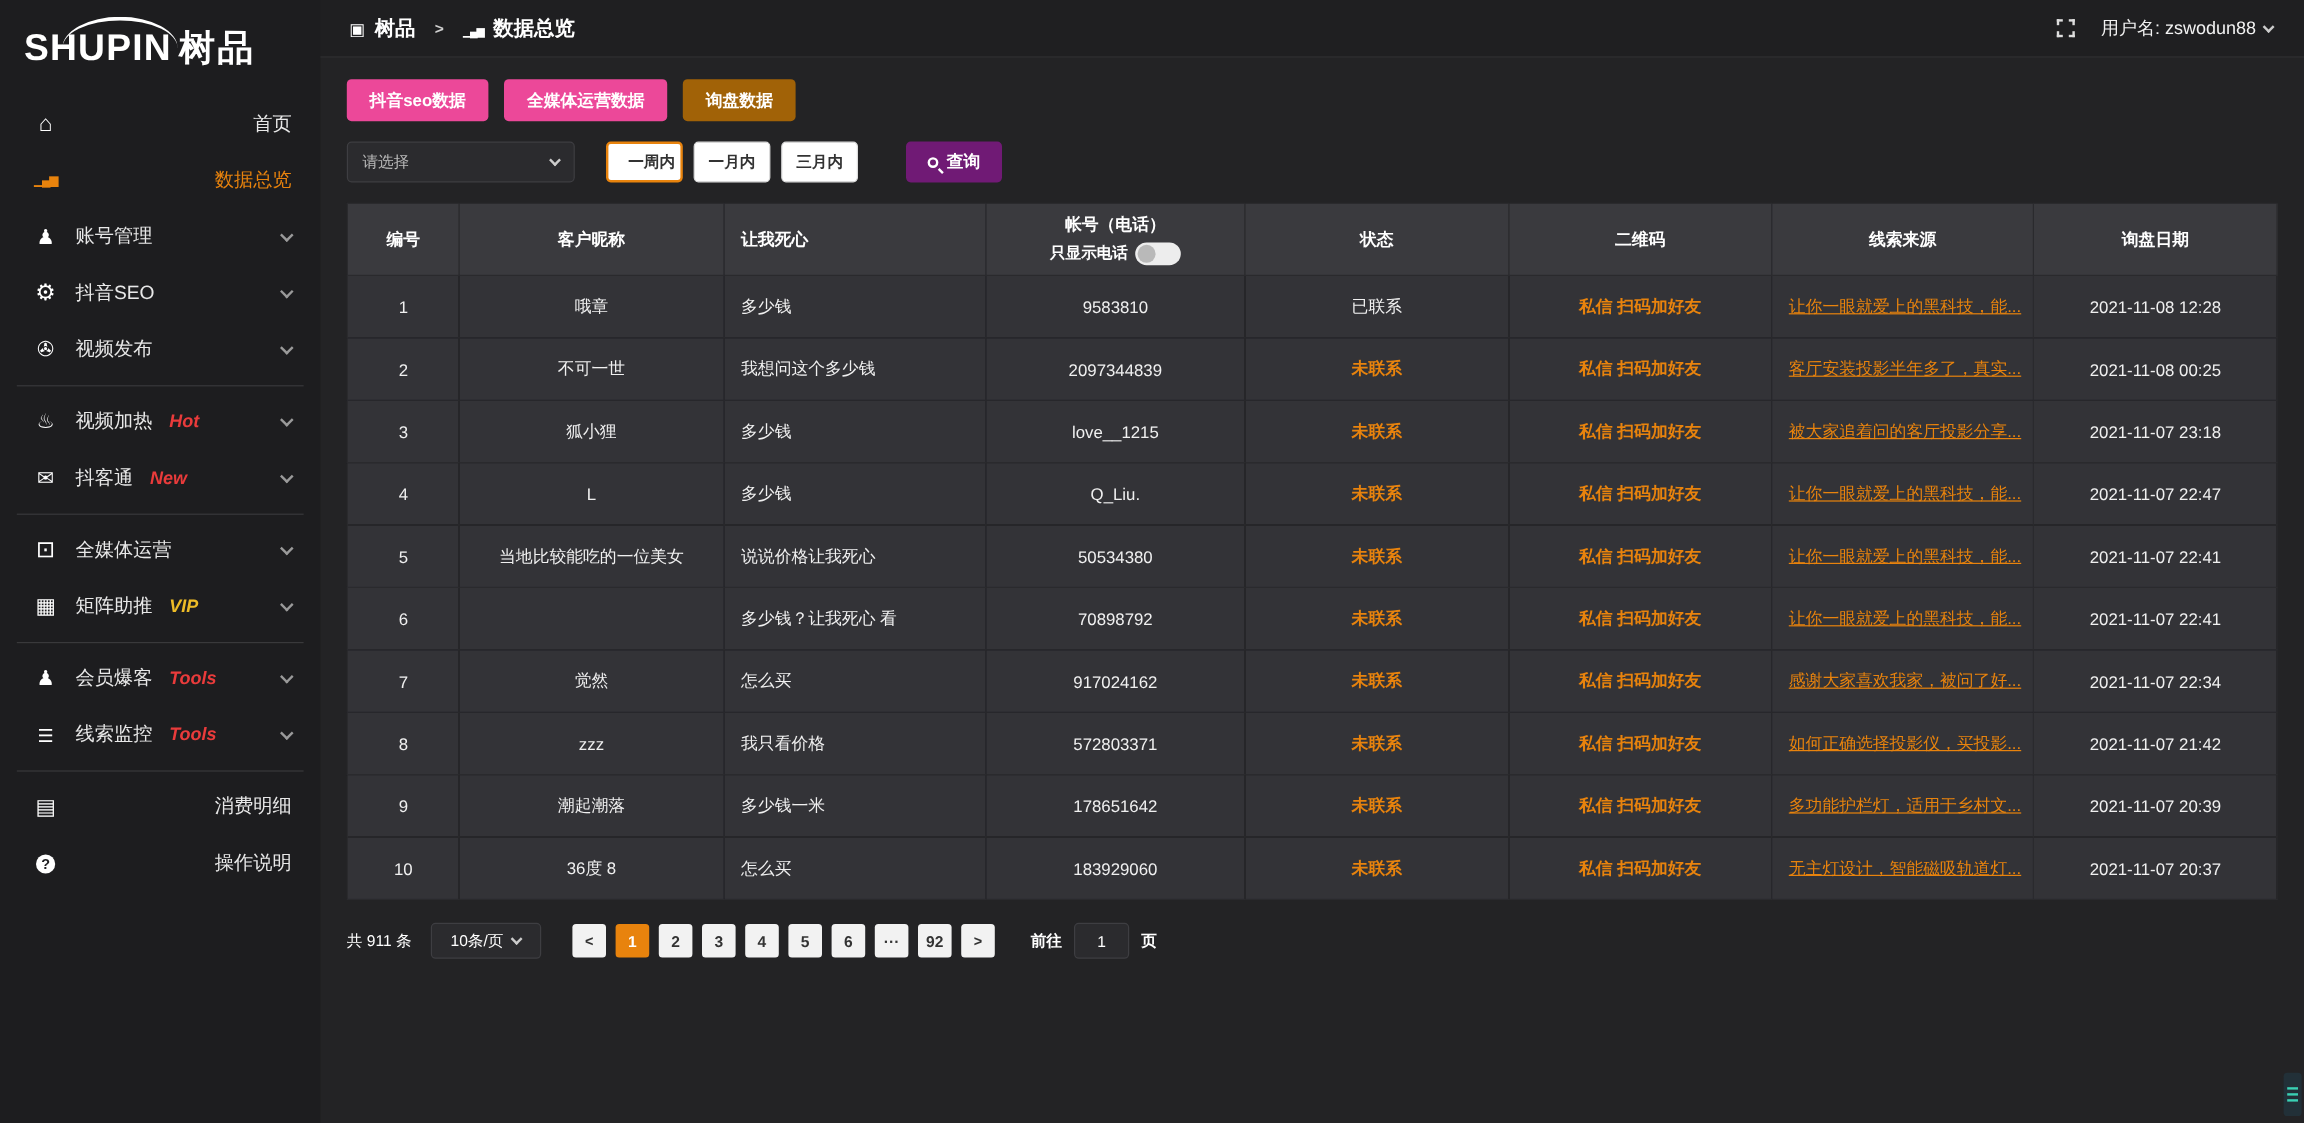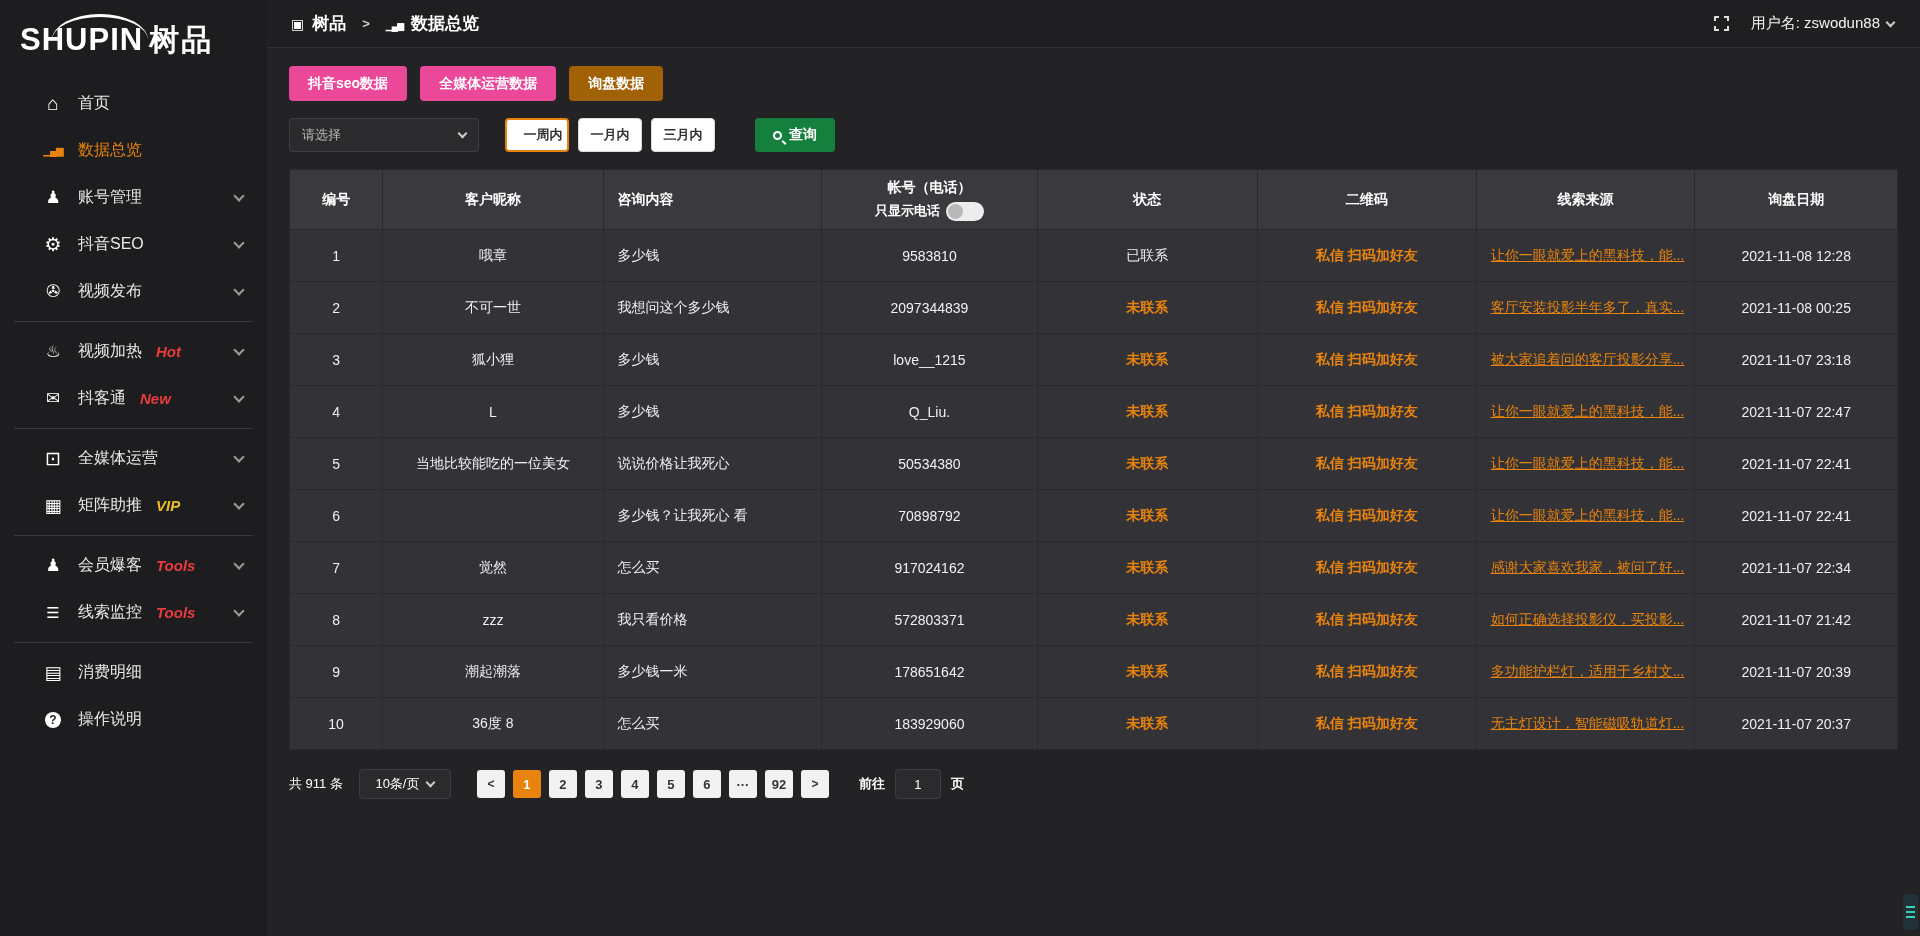--- a/index.html
+++ b/index.html
@@ -6,21 +6,21 @@
   html,body { width:1920px; height:936px; background:#1d1d1f; font-family:"Liberation Sans","DejaVu Sans",sans-serif; }
   .app { display:flex; width:1920px; height:936px; overflow:hidden; position:relative; }
 
   
   .sidebar { width:267px; min-width:267px; background:#1d1d1f; color:#e8e8e8; padding-top:6px; }
   .logo { position:relative; padding:14px 0 10px 20px; height:64px; }
   .logo-arc { position:absolute; top:8px; left:52px; width:96px; height:26px; border-top:3px solid #fff; border-radius:50% 50% 0 0 / 100% 100% 0 0; }
   .logo-text { font-size:31px; font-weight:bold; color:#fff; letter-spacing:1px; }
   .logo-cn { font-size:30px; font-weight:bold; color:#fff; margin-left:6px; letter-spacing:2px; }
   .nav { list-style:none; margin-top:10px; }
-  .nav-item { display:flex; align-items:center; height:47px; padding:0 24px 0 42px; font-size:16px; cursor:pointer; color:#e8e8e8; }
+  .nav-item { display:flex; align-items:center; height:47px; padding:0 24px 0 27px; font-size:16px; cursor:pointer; color:#e8e8e8;justify-content:space-between; }
   .nav-item.active { color:#e8830d; }
   .nav-item.active .icn { color:#e8830d; }
   .nav-label { margin-left:14px; }
   .nav-divider { height:1px; background:#39393b; margin:6px 14px; list-style:none; }
   .badge { margin-left:14px; font-style:italic; font-weight:bold; font-size:15px; }
   .badge.red { color:#e93b3b; }
   .badge.yellow { color:#eebc27; }
   .icn { width:22px; display:inline-flex; justify-content:center; align-items:center; color:#fff; font-size:17px; }
   .icn.home-icon::before { content:"⌂"; font-weight:bold; font-size:19px; }
   .icn.chart-icon::before { content:"▁▄▆"; font-size:10px; letter-spacing:-1px; font-weight:bold; }
@@ -63,21 +63,21 @@
   .tabs { display:flex; gap:13px; margin-top:18px; }
   .tab { padding:0 19px; height:35px; display:flex; align-items:center; background:#ec4899; color:#fff; font-size:14px; font-weight:bold; border-radius:4px; cursor:pointer; }
   .tab.active { background:#a16207; }
 
   .filters { display:flex; align-items:center; margin-top:17px; gap:10px; }
   .select { width:190px; height:34px; background:#2b2b2e; border:1px solid #3e3e42; border-radius:4px; display:flex; align-items:center; padding:0 12px; color:#b9b9b9; font-size:13px; cursor:pointer; }
   .select .chev-sm { margin-left:auto; }
   .period-group { display:flex; gap:9px; margin-left:16px; }
   .period-btn { width:64px; height:34px; background:#fff; border:1px solid #dcdcdc; border-radius:4px; display:flex; align-items:center; justify-content:center; font-size:13px; color:#333; font-weight:bold; cursor:pointer; }
   .period-btn.active { border:2px solid #e8830d;padding-left:12px; }
-  .search-btn { margin-left:30px; height:34px; padding:0 18px; background:#15803d; border-radius:4px; display:flex; align-items:center; gap:7px; color:#fff; font-size:14px; font-weight:bold; cursor:pointer; }
+  .search-btn { margin-left:30px; height:34px; padding:0 18px; background:#701a75; border-radius:4px; display:flex; align-items:center; gap:7px; color:#fff; font-size:14px; font-weight:bold; cursor:pointer; }
   .mag { width:9px; height:9px; border:2px solid #fff; border-radius:50%; position:relative; }
   .mag::after { content:""; position:absolute; width:2px; height:5px; background:#fff; transform:rotate(-45deg); left:8px; top:7px; }
 
   
   table { width:100%; border-collapse:collapse; margin-top:17px; table-layout:fixed; }
   col.c1{width:5.8%} col.c2{width:13.7%} col.c3{width:13.6%} col.c4{width:13.4%}
   col.c5{width:13.7%} col.c6{width:13.6%} col.c7{width:13.6%} col.c8{width:12.6%}
   th { background:#3a3a3e; color:#fff; font-size:14px; font-weight:bold; height:60px; border:1px solid #2a2a2d; text-align:center; }
   td { background:#333337; color:#f0f0f0; font-size:14px; height:52px; border:1px solid #2a2a2d; text-align:center; white-space:nowrap; overflow:hidden; }
   th:nth-child(3), td:nth-child(3) { text-align:left; padding-left:14px; }
@@ -274,21 +274,21 @@
             <col class="c4">
           <col class="c5">
             <col class="c6">
             <col class="c7">
             <col class="c8">
         </colgroup>
         <thead>
           <tr>
             <th>编号</th>
             <th>客户昵称</th>
-            <th>咨询内容</th>
+            <th>让我死心</th>
             <th>
               <div>帐号（电话）</div>
               <div class="toggle-row">
                 <span>只显示电话</span>
                 <span class="switch"></span>
               </div>
             </th>
             <th>状态</th>
             <th>二维码</th>
             <th>线索来源</th>

